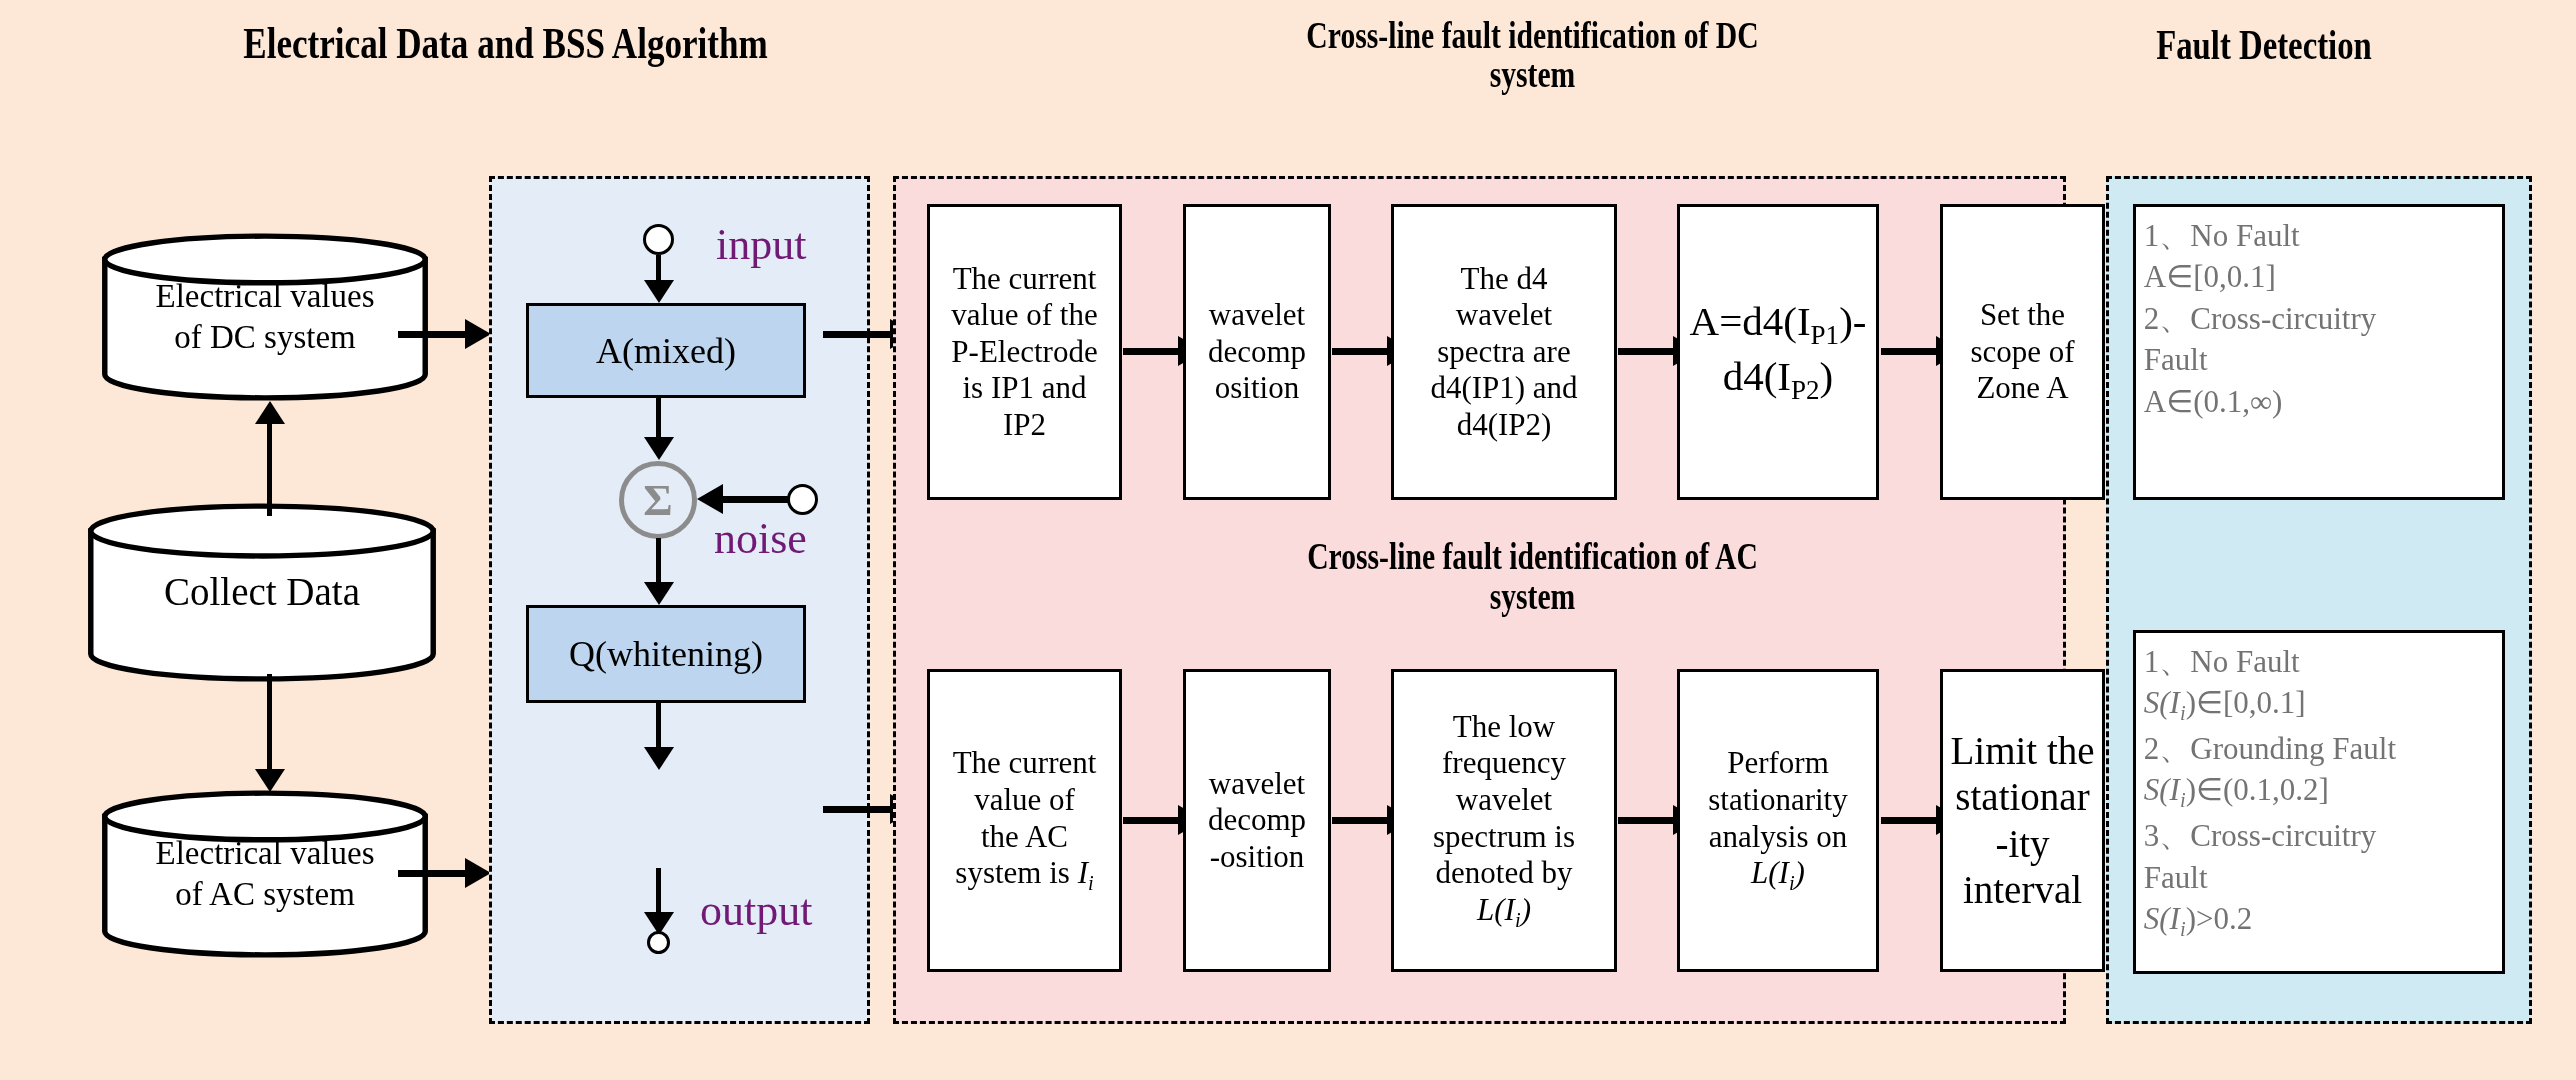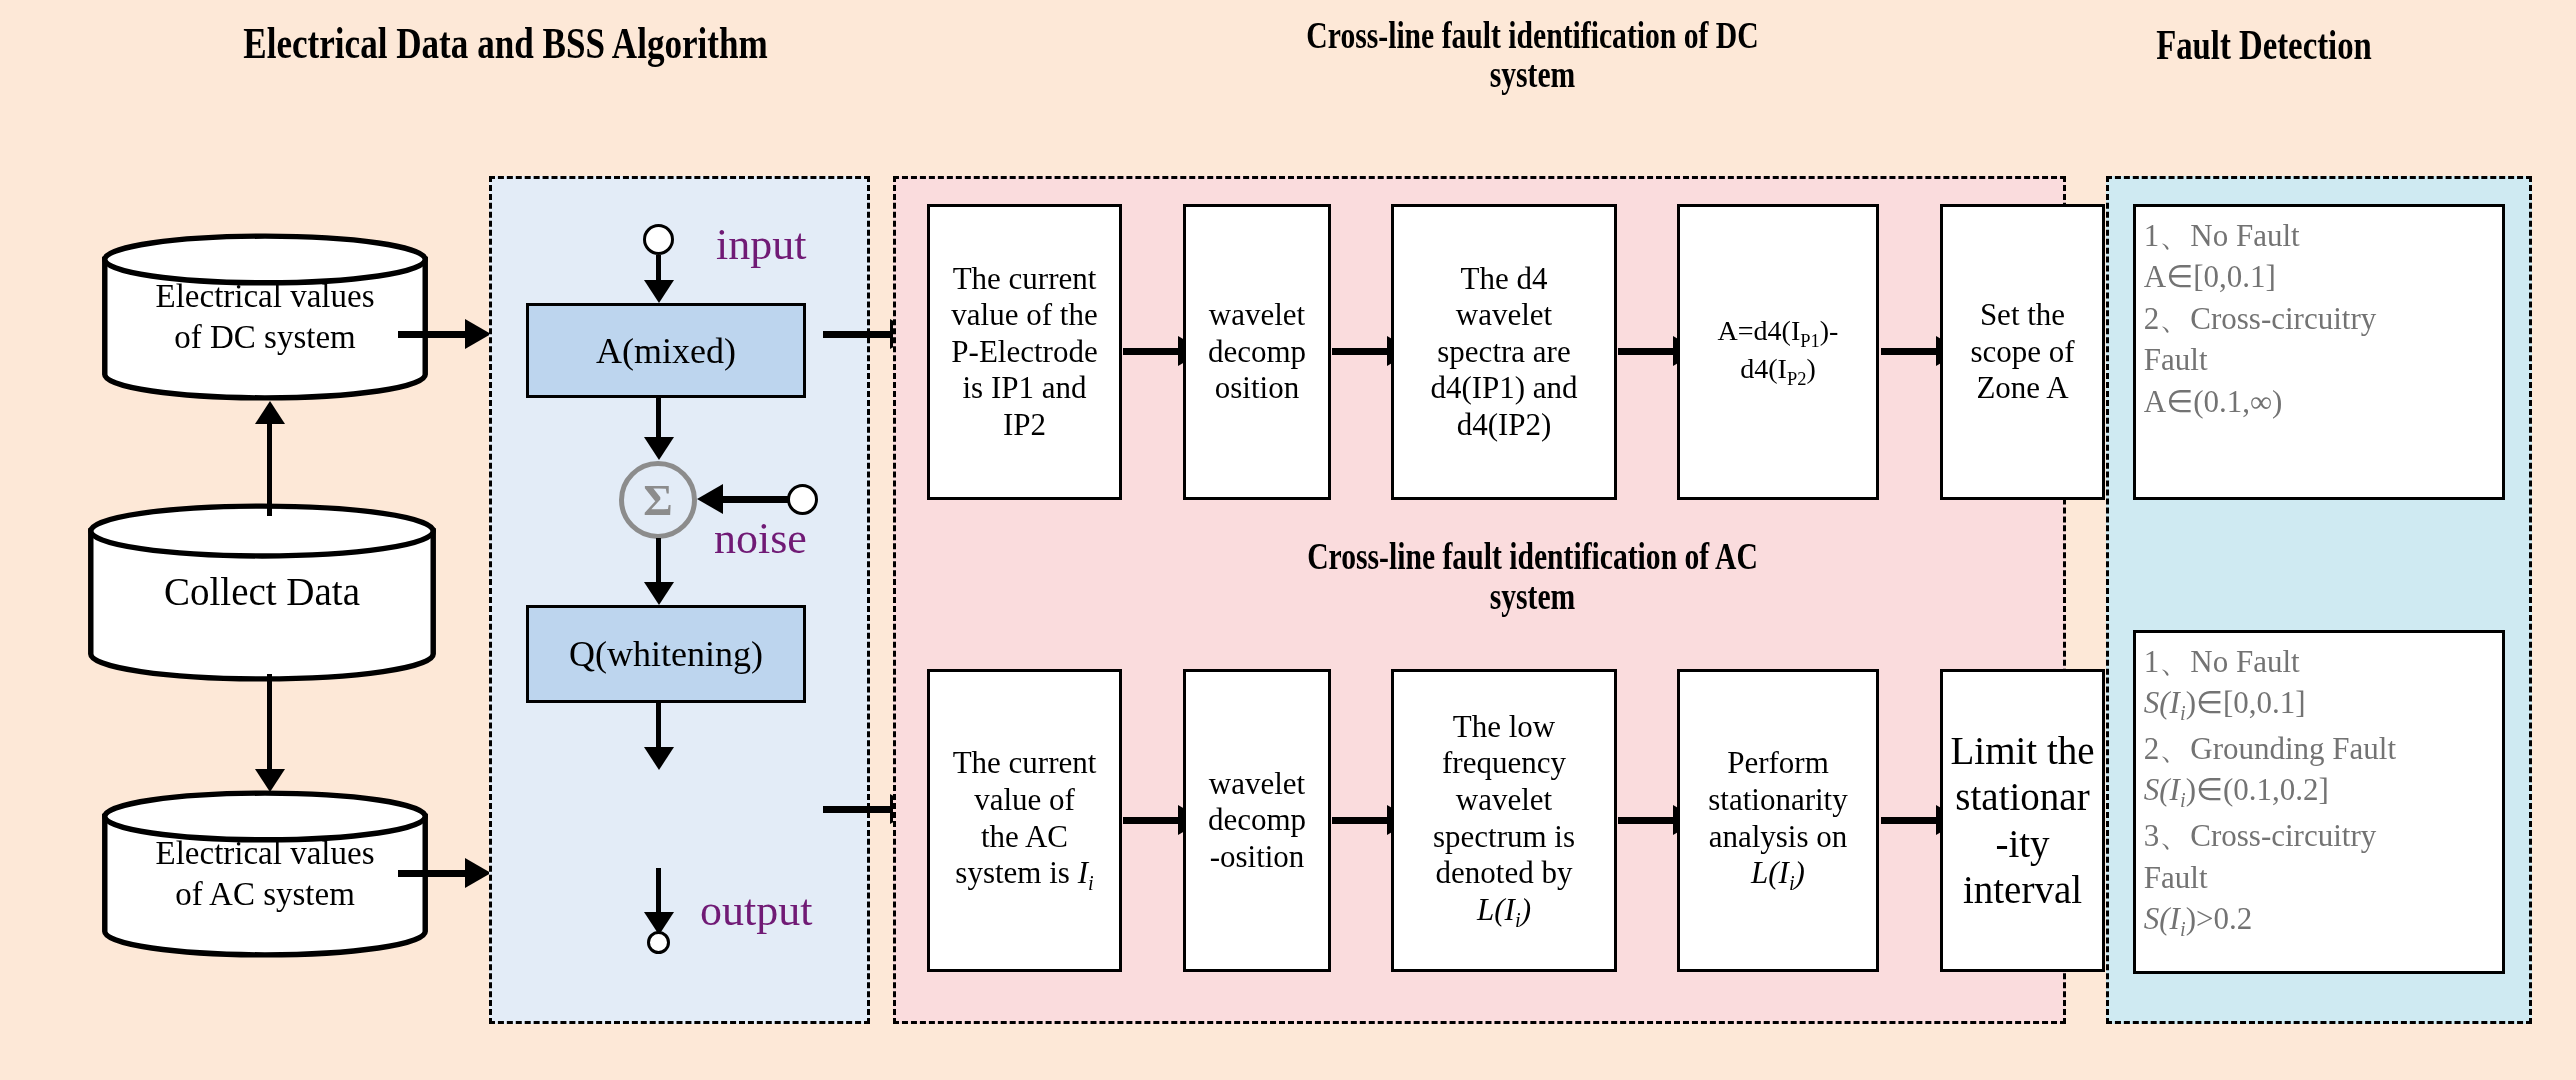--- a/index.html
+++ b/index.html
@@ -224,21 +224,21 @@
       <span>spectra are</span><br>
       <span>d4(IP1) and</span><br>
       <span>d4(IP2)</span>
     </span>
   </div>
   <div class="harrow" style="left:1618px;top:336px;width:81px;height:31px;">
     <div class="shaft" style="width:59px;"></div>
       <div class="head"></div>
   </div>
 
-  <div class="pbox" style="left:1677px;top:204px;width:202px;height:296px;font-size:28px;">
+  <div class="pbox" style="left:1677px;top:204px;width:202px;height:296px;font-size:41px;">
     <span>
       <span>A=d4(I</span><sub>P1</sub><span>)-</span><br>
       <span>d4(I</span><sub>P2</sub><span>)</span>
     </span>
   </div>
   <div class="harrow" style="left:1881px;top:336px;width:81px;height:31px;">
     <div class="shaft" style="width:59px;"></div>
       <div class="head"></div>
   </div>
 

